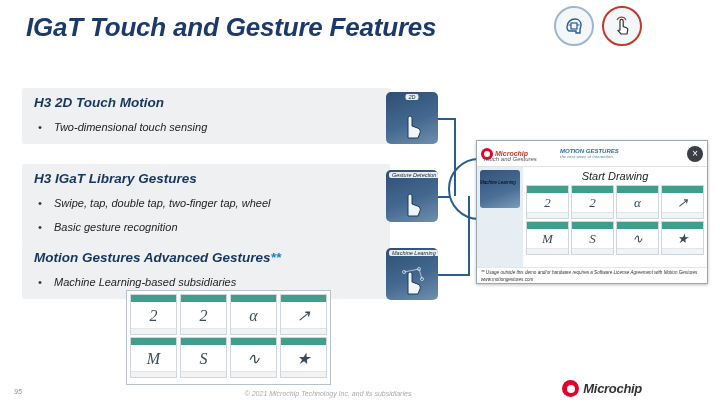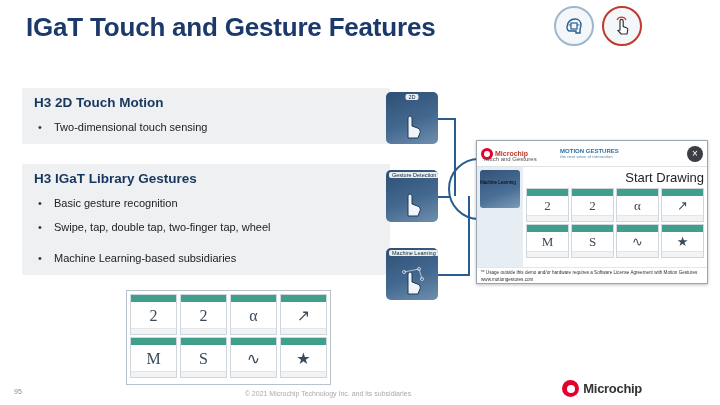--- a/index.html
+++ b/index.html
@@ -6,21 +6,21 @@
   html, body {
     margin: 0; padding: 0;
   }
   body {
     width: 720px; height: 405px;
     background: #ffffff;
     font-family: "Liberation Sans", sans-serif;
     position: relative;
     overflow: hidden;
   }
-  .slide { position: relative; width: 656px; height: 405px; }
+  .slide { position: relative; width: 656px; height: 405px; font-style: italic; }
 
   
   .title {
     position: absolute;
     left: 26px; top: 12px;
     font-size: 26px;
     font-weight: bold;
     color: #1b3a6b;
     letter-spacing: -0.2px;
   }
@@ -159,22 +159,22 @@
     padding: 3px;
   }
   .demo-left-card {
     background: linear-gradient(160deg, #33527a 0%, #4a6f96 60%, #7d9bb8 100%);
     height: 38px; border-radius: 3px;
     position: relative;
   }
   .demo-left-card .tag { font-size: 4.5px; }
   .demo-right { flex: 1; padding: 2px 3px; }
   .demo-start {
-    text-align: right;
-    font-size: 13px;
+    text-align: center;
+    font-size: 11px;
     color: #222;
     padding: 1px 0 3px;
   }
   .gridrows { display: flex; flex-direction: column; gap: 2px; }
   .gridrow { display: flex; gap: 2px; }
   .gcell {
     flex: 1;
     height: 34px;
     border: 1px solid #cfd6dc;
     background: #fff;
@@ -300,32 +300,35 @@
   <div class="thumb th1">
     <span class="tag">2D</span>
     <svg class="thumb-hand" viewBox="0 0 34 38">
       <path d="M13 34V14a2 2 0 0 1 4 0v8l6 2.2c1.8.7 2.7 2.6 2.1 4.4L23 34z" fill="#f2f5f8" stroke="#1d3a57" stroke-width="1"></path>
     </svg>
   </div>
 
   <div class="band band2">
     <h3>H3 IGaT Library Gestures</h3>
     <ul>
+      <li>Swipe, tap, double tap, two-finger tap, wheel</li>
       <li>Basic gesture recognition</li>
-      <li>Swipe, tap, double tap, two-finger tap, wheel</li>
     </ul>
   </div>
   <div class="thumb th2">
     <span class="tag left">Gesture Detection</span>
     <svg class="thumb-hand" viewBox="0 0 34 38">
       <path d="M13 34V14a2 2 0 0 1 4 0v8l6 2.2c1.8.7 2.7 2.6 2.1 4.4L23 34z" fill="#f2f5f8" stroke="#1d3a57" stroke-width="1"></path>
     </svg>
   </div>
 
   <div class="band band3">
+    <h3>
+      <span>Motion Gestures Advanced Gestures</span><span class="aster">**</span>
+    </h3>
     <ul>
       <li>Machine Learning-based subsidiaries</li>
     </ul>
   </div>
   <div class="thumb th3">
     <span class="tag left">Machine Learning</span>
     <svg class="thumb-hand" viewBox="0 0 34 38">
       <path d="M13 34V14a2 2 0 0 1 4 0v8l6 2.2c1.8.7 2.7 2.6 2.1 4.4L23 34z" fill="#f2f5f8" stroke="#1d3a57" stroke-width="1"></path>
       <g stroke="#dfe8f0" stroke-width="0.7" fill="none">
         <circle cx="9" cy="12" r="1.6"></circle>

